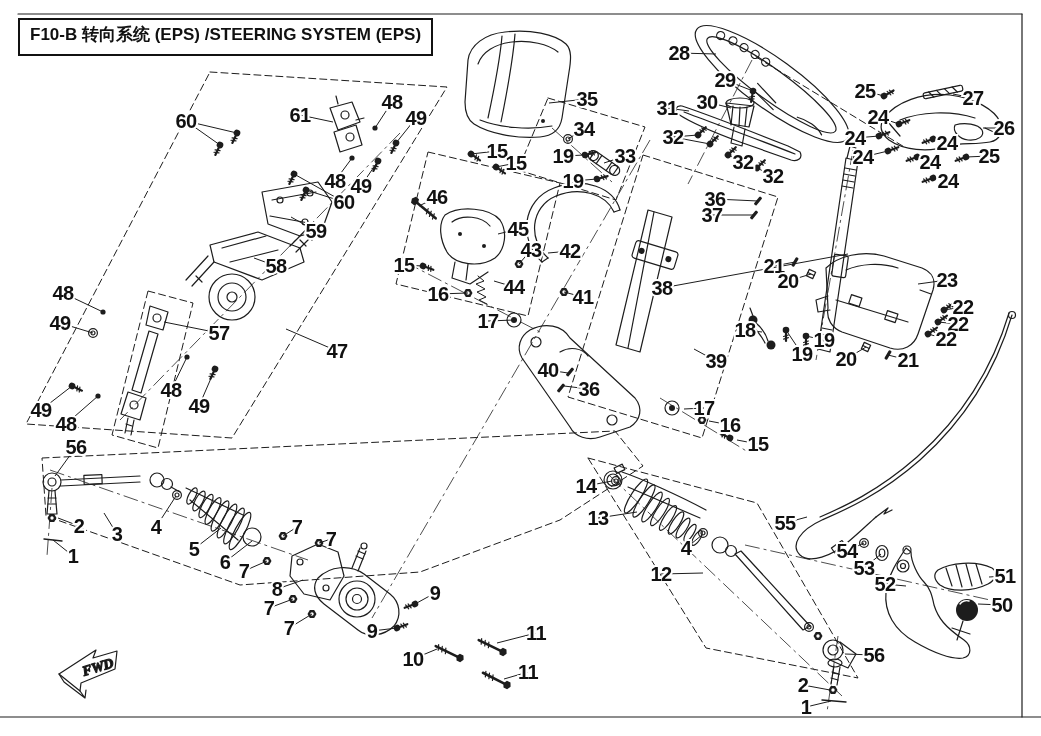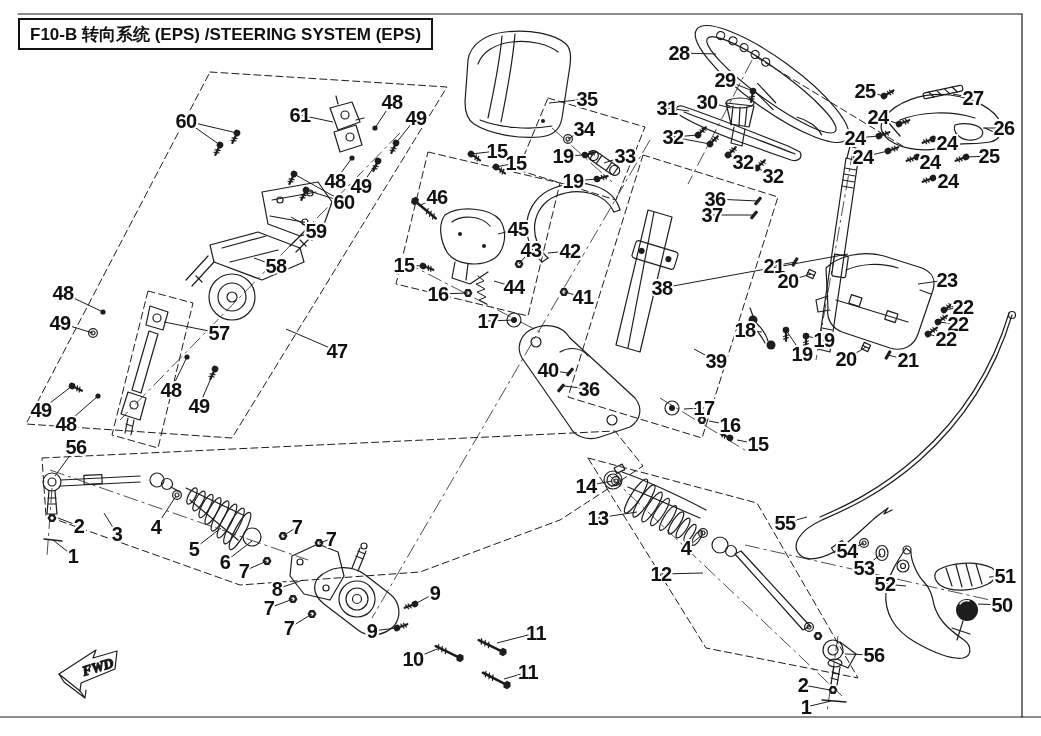--- a/index.html
+++ b/index.html
@@ -1,20 +1,20 @@
 <!DOCTYPE html>
 <html><head>
 <meta charset="utf-8">
 <style>
   html,body{margin:0;padding:0;background:#fff;}
   .stage{position:relative;width:1041px;height:736px;background:#fff;overflow:hidden;
          font-family:"Liberation Sans",sans-serif;}
   .stage svg{position:absolute;left:0;top:0;}
   .title-box{position:absolute;left:18px;top:18px;border:2px solid #111;background:#fff;
-             padding:3px 10px 2px 10px;font-weight:bold;font-size:17px;color:#111;white-space:nowrap;}
+             padding:3px 10px 8px 10px;font-weight:bold;font-size:17px;color:#111;white-space:nowrap;}
   .callout{font-family:"Liberation Sans",sans-serif;font-weight:bold;font-size:20px;
            letter-spacing:-0.5px;fill:#111;stroke:#fff;stroke-width:4px;paint-order:stroke;
            text-anchor:middle;dominant-baseline:central;}
   .leader{stroke:#1d1d1d;stroke-width:1;}
   .ink{stroke:#1d1d1d;fill:none;stroke-width:1.2;stroke-linecap:round;stroke-linejoin:round;}
   .dashbox{stroke-dasharray:7 4;stroke-width:1;}
   .cline{stroke-dasharray:15 4 3 4;stroke-width:0.9;stroke:#3a3a3a;}
   .fwd-text{font-family:"Liberation Serif",serif;font-weight:bold;font-style:italic;font-size:14px;
             fill:#111;}
 </style>

